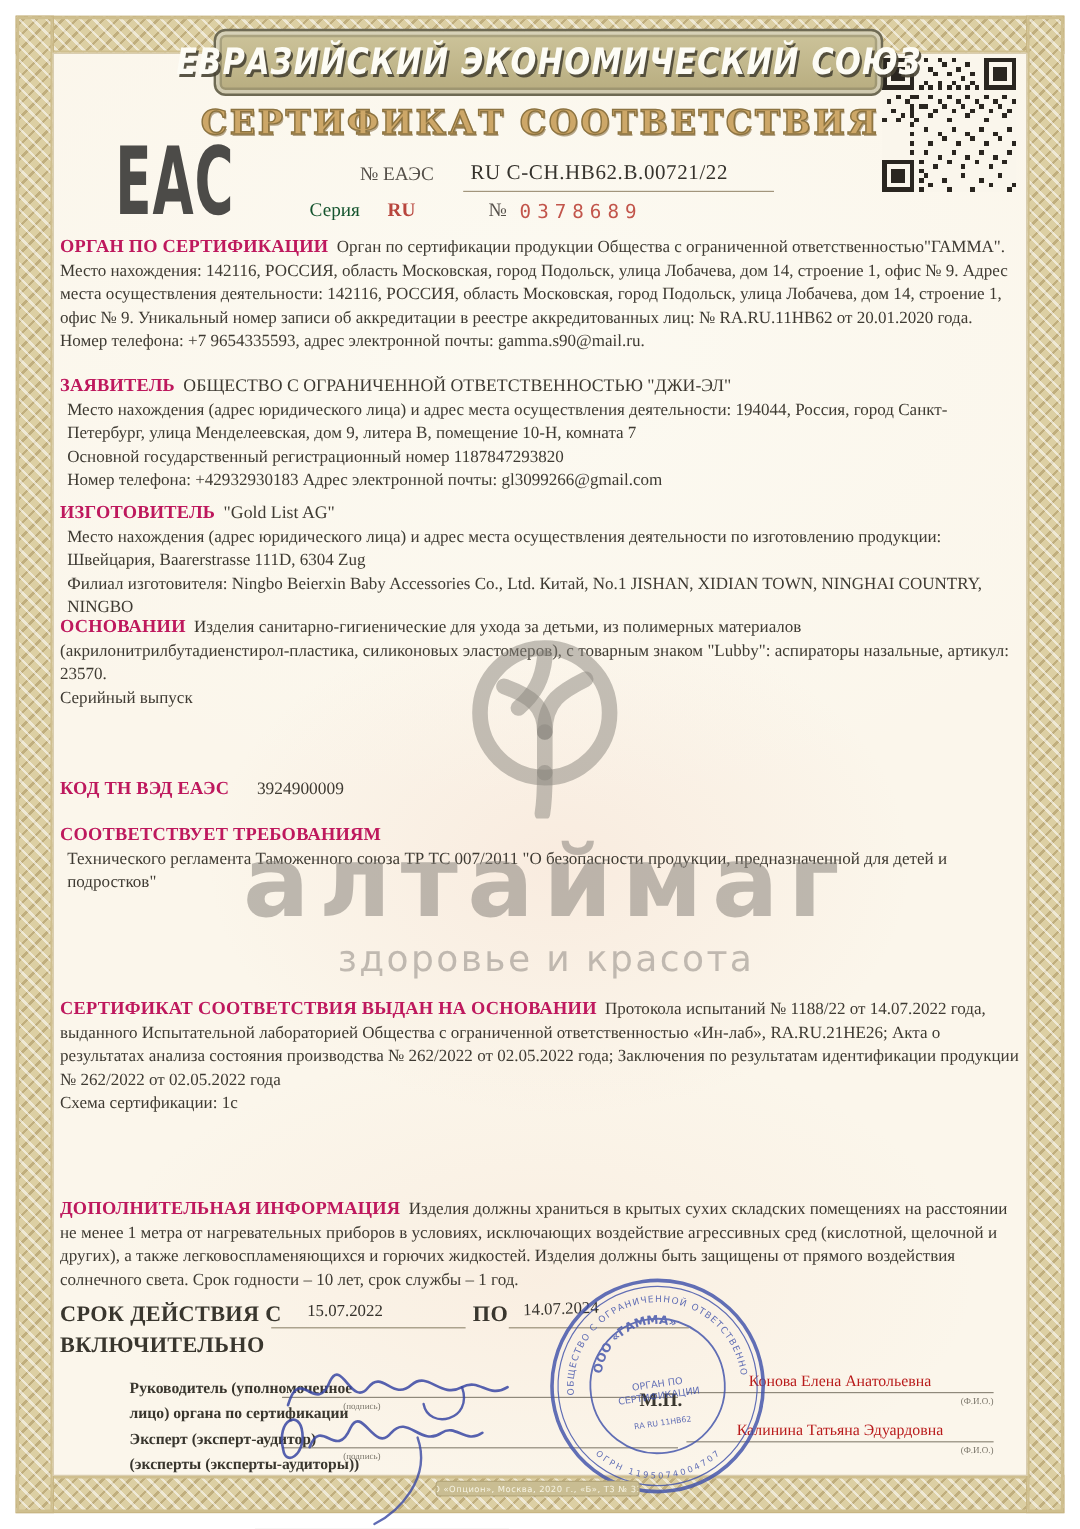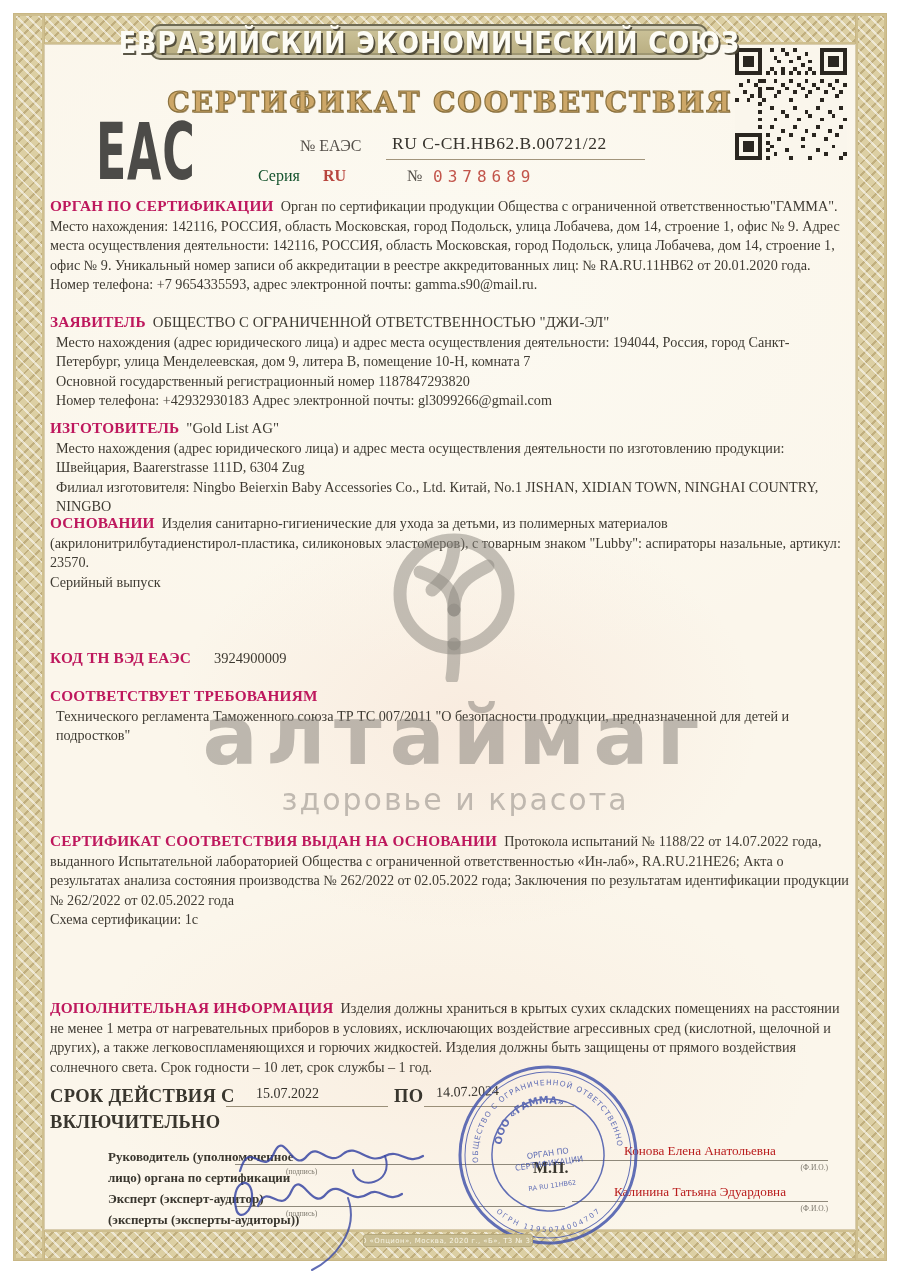--- a/index.html
+++ b/index.html
@@ -33,25 +33,25 @@
   
   .eac{
     position:absolute; left:96px; top:106px;
     font-family:"DejaVu Sans", sans-serif; font-weight:bold; font-size:54px;
     color:#4c4b48; letter-spacing:1px; transform:scale(.82,1.45); transform-origin:left top;
   }
   
   .qr{ position:absolute; left:735px; top:48px; width:112px; height:112px; }
   
   .badge{
-    position:absolute; left:150px; top:24px; width:558px; height:36px;
+    position:absolute; left:178px; top:24px; width:558px; height:56px;
     background:linear-gradient(#cdc49b,#b7ac7f);
     border:2px solid #6e6a54; border-radius:10px;
     box-shadow: inset 0 0 0 3px rgba(250,246,230,.55), inset 0 0 0 5px rgba(110,106,84,.35);
-    display:flex; align-items:center; justify-content:center;
+    display:flex; align-items:center; justify-content:center;font-style:italic;
   }
   .badge span{
     font-family:"DejaVu Sans", sans-serif; font-weight:bold; font-size:27px; color:#fdfcf5;
     letter-spacing:1px; white-space:nowrap; transform:scale(.94,1.12);
     text-shadow:2px 2px 0 rgba(72,68,52,.9);
   }
   
   .doc-title{
     position:absolute; left:0; top:86px; width:900px; text-align:center;
     font-family:"DejaVu Serif", serif; font-weight:bold; font-size:28px; letter-spacing:2px;

